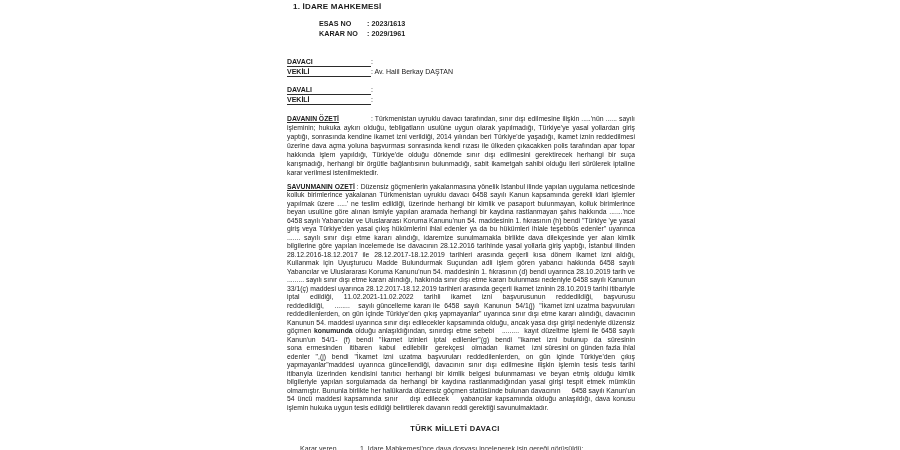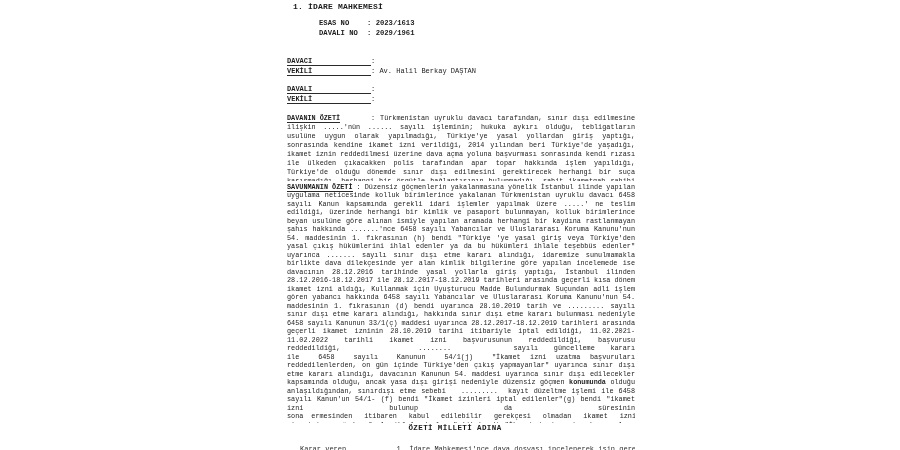--- a/index.html
+++ b/index.html
@@ -1,18 +1,18 @@
 <!DOCTYPE html>
 <html><head>
 <meta charset="utf-8">
 <style>
   html,body{margin:0;padding:0;background:#fff;}
   .page{
     position:relative; width:900px; height:450px; background:#ffffff;
-    overflow:hidden; font-family:Liberation Mono, monospace; color:#1c1c1c;
+    overflow:hidden; font-family:Liberation Sans, sans-serif; color:#1c1c1c;
   }
   .abs{position:absolute;}
   .col{left:287px; width:348px;}
   .b{font-weight:bold;}
   .u{text-decoration:none; border-bottom:1px solid #2a2a2a; padding-bottom:0.5px;}
   .title{
     left:293px; top:2px; font-size:8px; font-weight:bold; letter-spacing:0.2px;
   }
   .caseblock{top:19px; font-size:7.2px; font-weight:bold; line-height:9.6px;}
   .caselabel{display:inline-block; width:48px;padding-left:32px;}
@@ -39,34 +39,34 @@
 </style>
 </head>
 <body>
 
 <div class="page">
 
   <div class="abs title">1. İDARE MAHKEMESİ</div>
 
   <div class="abs col caseblock">
     <div><span class="caselabel">ESAS NO</span><span>: 2023/1613</span></div>
-    <div><span class="caselabel">DAVALI NO</span><span>: 2029/1961</span></div>
+    <div><span class="caselabel">KARAR NO</span><span>: 2029/1961</span></div>
   </div>
 
   <div class="abs col partyblock pb1">
     <div><span class="partylabel">DAVACI</span><span>:</span></div>
     <div><span class="partylabel">VEKİLİ</span><span>: Av. Halil Berkay DAŞTAN</span></div>
   </div>
 
   <div class="abs col partyblock pb2">
     <div><span class="partylabel">DAVALI</span><span>:</span></div>
     <div><span class="partylabel">VEKİLİ</span><span>:</span></div>
   </div>
 
   <div class="abs col para para1"><span class="seclab-box"><span class="b u">DAVANIN ÖZETİ</span></span><span>: </span><span><span>Türkmenistan uyruklu davacı tarafından, sınır dışı edilmesine ilişkin .....'nün ...... sayılı işleminin; hukuka aykırı olduğu, tebligatların usulüne uygun olarak yapılmadığı, Türkiye'ye yasal yollardan giriş yaptığı, sonrasında kendine ikamet izni verildiği, 2014 yılından beri Türkiye'de yaşadığı, ikamet iznin reddedilmesi üzerine dava açma yoluna başvurması sonrasında kendi rızası ile ülkeden çıkacakken polis tarafından apar topar hakkında işlem yapıldığı, Türkiye'de olduğu dönemde sınır dışı edilmesini gerektirecek herhangi bir suça karışmadığı, herhangi bir örgütle bağlantısının bulunmadığı, sabit ikametgah sahibi olduğu ileri sürülerek iptaline karar verilmesi istenilmektedir.</span></span></div>
 
   <div class="abs col para para2"><span class="b u">SAVUNMANIN ÖZETİ</span><span> : </span><span><span>Düzensiz göçmenlerin yakalanmasına yönelik İstanbul ilinde yapılan uygulama neticesinde kolluk birimlerince yakalanan Türkmenistan uyruklu davacı 6458 sayılı Kanun kapsamında gerekli idari işlemler yapılmak üzere .....' ne teslim edildiği, üzerinde herhangi bir kimlik ve pasaport bulunmayan, kolluk birimlerince beyan usulüne göre alınan ismiyle yapılan aramada herhangi bir kaydına rastlanmayan şahıs hakkında .......'nce 6458 sayılı Yabancılar ve Uluslararası Koruma Kanunu'nun 54. maddesinin 1. fıkrasının (h) bendi "Türkiye 'ye yasal giriş veya Türkiye'den yasal çıkış hükümlerini ihlal edenler ya da bu hükümleri ihlale teşebbüs edenler" uyarınca ....... sayılı sınır dışı etme kararı alındığı, idaremize sunulmamakla birlikte dava dilekçesinde yer alan kimlik bilgilerine göre yapılan incelemede ise davacının 28.12.2016 tarihinde yasal yollarla giriş yaptığı, İstanbul ilinden 28.12.2016-18.12.2017 ile 28.12.2017-18.12.2019 tarihleri arasında geçerli kısa dönem ikamet izni aldığı, Kullanmak için Uyuşturucu Madde Bulundurmak Suçundan adli işlem gören yabancı hakkında 6458 sayılı Yabancılar ve Uluslararası Koruma Kanunu'nun 54. maddesinin 1. fıkrasının (d) bendi uyarınca 28.10.2019 tarih ve ......... sayılı sınır dışı etme kararı alındığı, hakkında sınır dışı etme kararı bulunması nedeniyle 6458 sayılı Kanunun 33/1(ç) maddesi uyarınca 28.12.2017-18.12.2019 tarihleri arasında geçerli ikamet izninin 28.10.2019 tarihi itibariyle iptal edildiği, 11.02.2021-11.02.2022 tarihli ikamet izni başvurusunun reddedildiği, başvurusu reddedildiği,&nbsp;&nbsp;&nbsp;&nbsp;&nbsp;........&nbsp;&nbsp;&nbsp;&nbsp;sayılı güncelleme kararı ile&nbsp;&nbsp;6458&nbsp;&nbsp;sayılı&nbsp;&nbsp;Kanunun&nbsp;&nbsp;54/1(j)&nbsp;&nbsp;"İkamet izni uzatma başvuruları reddedilenlerden, on gün içinde Türkiye'den çıkış yapmayanlar" uyarınca sınır dışı etme kararı alındığı, davacının Kanunun 54. maddesi uyarınca sınır dışı edilecekler kapsamında olduğu, ancak yasa dışı girişi nedeniyle düzensiz göçmen </span><span style="font-weight: bold;">konumunda</span><span> olduğu anlaşıldığından, sınırdışı etme sebebi&nbsp;&nbsp;&nbsp;.........&nbsp;&nbsp;kayıt düzeltme işlemi ile 6458 sayılı Kanun'un 54/1- (f) bendi "İkamet izinleri iptal edilenler"(g) bendi "ikamet izni bulunup da süresinin sona&nbsp;&nbsp;ermesinden&nbsp;&nbsp;&nbsp;itibaren&nbsp;&nbsp;&nbsp;kabul&nbsp;&nbsp;&nbsp;edilebilir&nbsp;&nbsp;&nbsp;gerekçesi&nbsp;&nbsp;&nbsp;olmadan&nbsp;&nbsp;&nbsp;ikamet&nbsp;&nbsp;&nbsp;izni süresini on günden fazla ihlal edenler ",(j) bendi "İkamet izni uzatma başvuruları reddedilenlerden, on gün içinde Türkiye'den çıkış yapmayanlar"maddesi uyarınca güncellendiği, davacının sınır dışı edilmesine ilişkin işlemin tesis tesis tarihi itibarıyla üzerinden kendisini tanıtıcı herhangi bir kimlik belgesi bulunmaması ve beyan etmiş olduğu kimlik bilgileriyle yapılan sorgulamada da herhangi bir kaydına rastlanmadığından yasal girişi tespit etmek mümkün olmamıştır. Bununla birlikte her halükarda düzensiz göçmen statüsünde bulunan davacının&nbsp;&nbsp;&nbsp;&nbsp;&nbsp;&nbsp;6458 sayılı Kanun'un 54 üncü maddesi kapsamında sınır&nbsp;&nbsp;&nbsp;&nbsp;dışı edilecek&nbsp;&nbsp;&nbsp;&nbsp;yabancılar kapsamında olduğu anlaşıldığı, dava konusu işlemin hukuka uygun tesis edildiği belirtilerek davanın reddi gerektiği savunulmaktadır.</span></span></div>
 
-  <div class="abs col heading">ÖZETİ MİLLETİ ADINA</div>
+  <div class="abs col heading">TÜRK MİLLETİ DAVACI</div>
 
   <div class="abs col footerline">Karar veren .......... 1. İdare Mahkemesi'nce dava dosyası incelenerek işin gereği görüşüldü:</div>
 
 </div>
 
 </body></html>

